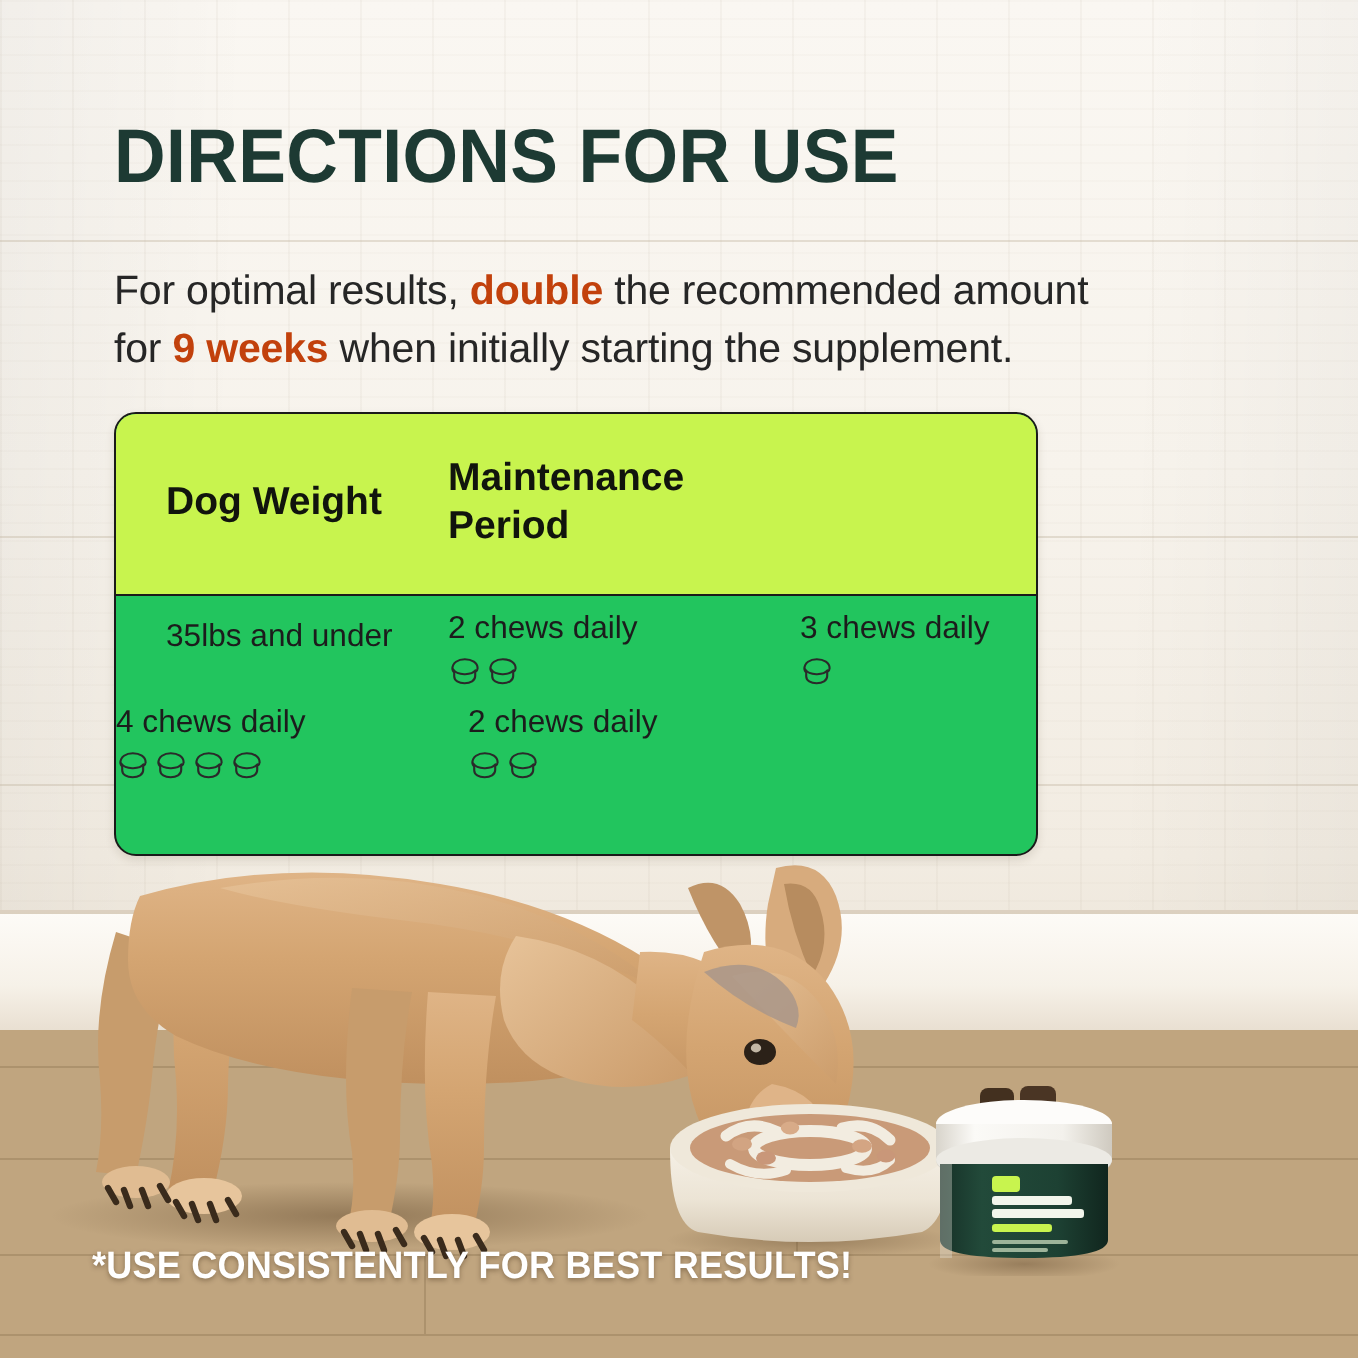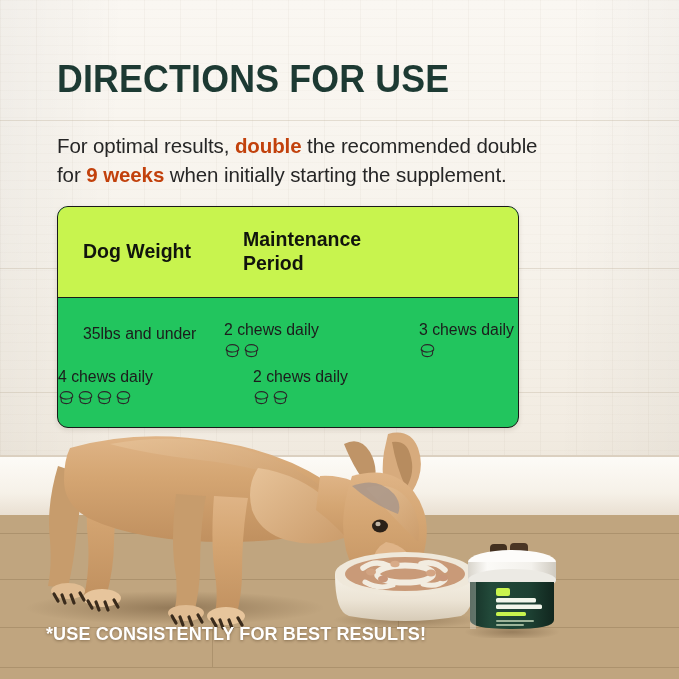--- a/index.html
+++ b/index.html
@@ -84,27 +84,27 @@
     box-shadow:0 2px 5px rgba(60,45,25,.13);
   }
   .thead {
     height:91px; background:#c8f44e;
     border-bottom:1.4px solid #1a1a1a;
     display:flex; align-items:center;
   }
   .thead .cell {
     font-size:19.5px; font-weight:600; color:#11140d; line-height:1.22;
   }
-  .tbody { padding-top:22px; }
+  .tbody { padding-top:7px; }
   .trow { display:flex; align-items:flex-start; min-height:47px; }
   .trow .cell { font-size:15.8px; color:#1c1c1c; line-height:1.28; }
 
   .c1 { width:166px; padding-left:25px; flex:none; }
   .c2 { width:176px; flex:none; }
-  .c3 { flex:1;margin-left:19px; }
+  .c3 { flex:1; }
 
   .row-wt { padding-top:4px; }
   .chews { margin-top:3px; display:flex; gap:2px; }
   .chew { display:block; }
 
   
   .footer {
     position:absolute; left:46px; top:623px;
     font-size:19px; font-weight:700; color:#ffffff;
     letter-spacing:.1px;
@@ -270,21 +270,21 @@
       <rect x="38" y="84" width="28" height="2" rx="1" fill="#9db49a"></rect>
 
       <rect x="12" y="42" width="6" height="47" fill="#e7e4dc" opacity=".35"></rect>
     </svg>
   </div>
 </div>
 
 <div class="heading">DIRECTIONS FOR USE</div>
 
 <div class="subtitle">
-  <span>For optimal results, </span><b>double</b><span> the recommended double</span><br>
+  <span>For optimal results, </span><b>double</b><span> the recommended amount</span><br>
   <span>for </span><b>9 weeks</b><span> when initially starting the supplement.</span>
 </div>
 
 <div class="card">
   <div class="thead">
     <div class="cell c1">Dog Weight</div>
     <div class="cell c3">Maintenance<br>Period</div>
   </div>
   <div class="tbody">
     <div class="trow">

